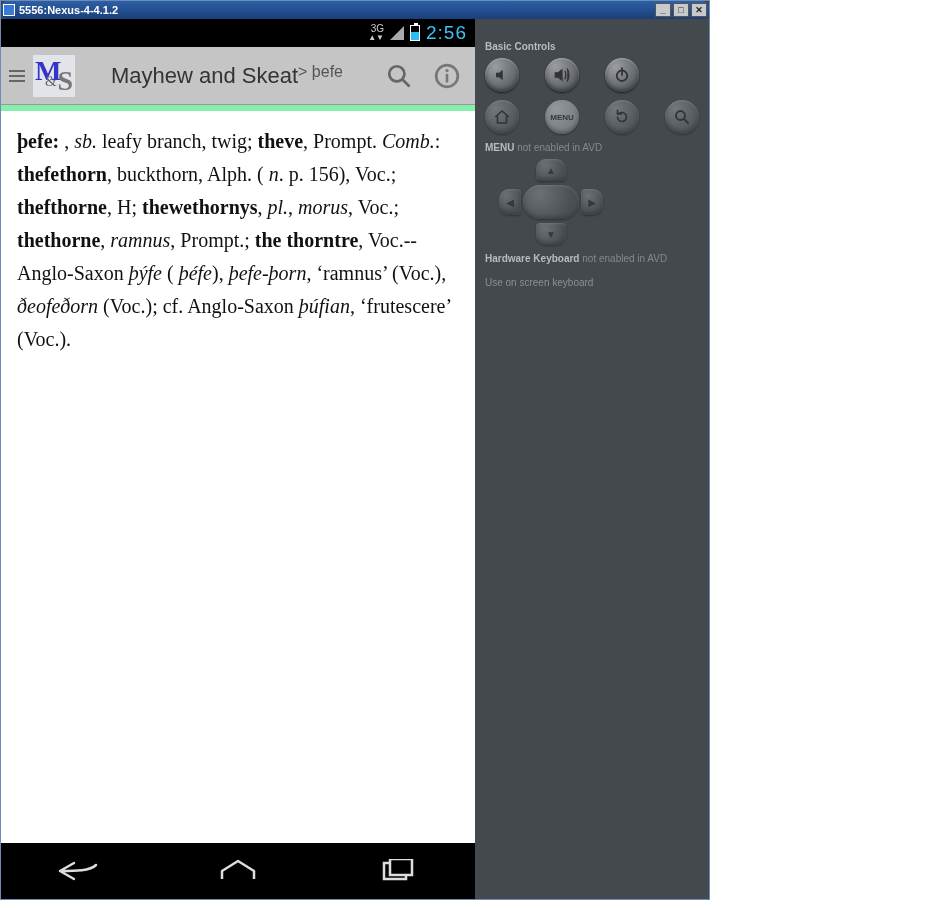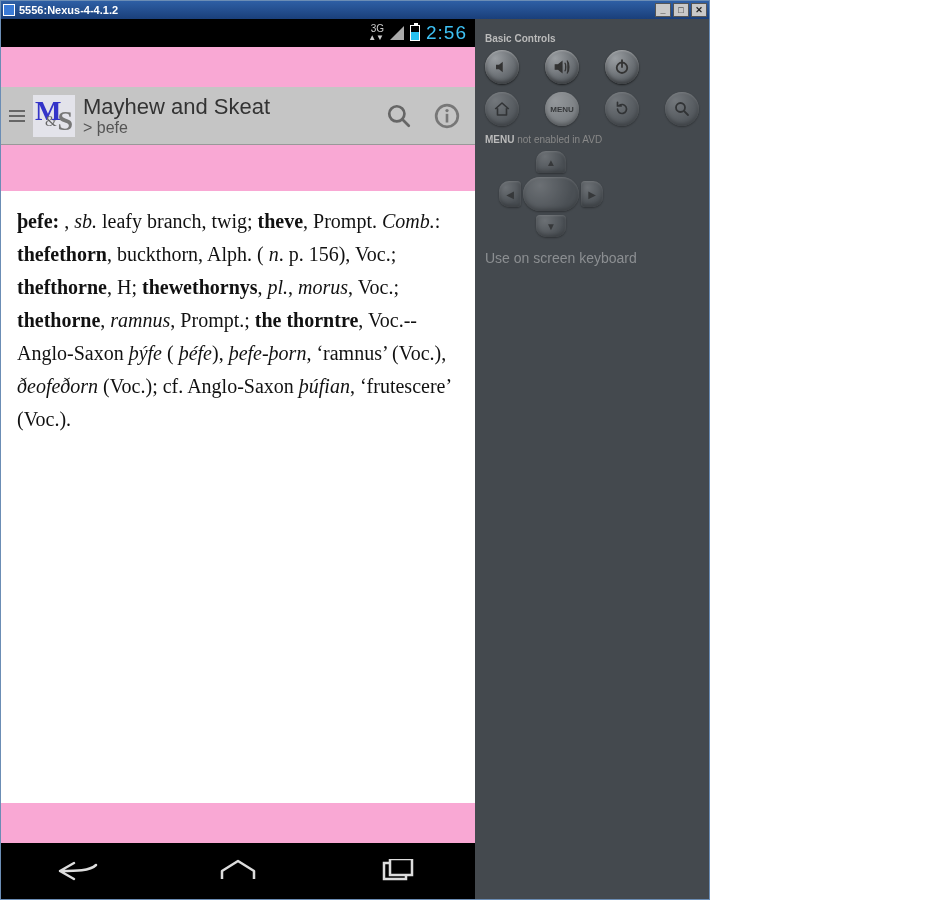--- a/index.html
+++ b/index.html
@@ -19,20 +19,21 @@
   }
   .titlebar {
     height: 18px;
     background: linear-gradient(to bottom, #2e5fa5 0%, #1a3f7a 100%);
     display: flex;
     align-items: center;
     color: #fff;
     font-size: 11px;
     font-weight: bold;
     padding: 0 2px;
+    border-radius: 6px;
   }
   .titlebar .icon-sq {
     width: 12px; height: 12px;
     background: #3a7ad6;
     border: 1px solid #fff;
     margin-right: 4px;
   }
   .titlebar .spacer { flex: 1; }
   .titlebar .winbtn {
     width: 16px; height: 14px;
@@ -44,24 +45,23 @@
     color:#222;
     font-family: Arial;
   }
   .emu-body {
     display: flex;
     height: calc(100% - 18px);
   }
   
   .phone {
     width: 530px;
-    background: #f9a8d4;
+    background: #86efac;
     display:flex;
     flex-direction:column;
-    gap:40px;
   }
   .statusbar {
     height: 28px;
     background:#000;
     display:flex;
     justify-content:flex-end;
     align-items:center;
     padding-right:8px;
     gap:6px;
     color:#a3d1ff;
@@ -90,21 +90,21 @@
   .appbar .hamb {
     display:flex;flex-direction:column;gap:3px;justify-content:center;
   }
   .appbar .hamb span{width:16px;height:2px;background:#666;}
   .appbar .logo {
     width:42px;height:42px;background:#e3e3ea;border:0;display:flex;align-items:center;justify-content:center;position:relative;
   }
   .appbar .logo .m{position:absolute;left:2px;top:0;color:#3434c9;font-family:"Times New Roman",serif;font-size:28px;font-weight:bold;}
   .appbar .logo .amp{position:absolute;left:12px;top:18px;color:#666;font-family:"Times New Roman",serif;font-size:15px;}
   .appbar .logo .s{position:absolute;right:2px;bottom:0;color:#777;font-family:"Times New Roman",serif;font-size:28px;font-weight:bold;}
-  .appbar .titles{flex:1;display:flex;flex-direction:column;justify-content:center;line-height:1.15;}
+  .appbar .titles{flex:1;display:flex;flex-direction:row;justify-content:center;line-height:1.15;}
   .appbar .title{color:#333;font-size:22px;}
   .appbar .subtitle{color:#555;font-size:16px;}
   .appbar .act{
     width:40px;height:40px;display:flex;align-items:center;justify-content:center;color:#666;
   }
   .content {
     flex:1;
     background:#fff;
     padding:14px 16px;
     font-family:"Didot","Bodoni MT","Times New Roman",serif;
@@ -117,21 +117,21 @@
   .content b{font-weight:bold;}
   .content i{font-style:italic;}
   .navbar{
     height:56px;background:#000;display:flex;justify-content:space-around;align-items:center;
   }
   .navbar .nbtn{color:#ddd;width:100px;display:flex;justify-content:center;}
   
   .side {
     flex:1;
     background:#44494e;
-    padding:8px 10px;
+    padding:16px 10px;
     color:#ccc;
     font-size:10px;
   }
   .side .label{color:#bbb;font-weight:bold;margin:6px 0 6px;}
   .side .label .sub{font-weight:normal;color:#888;}
   .side .row{display:flex;gap:26px;margin-bottom:8px;}
   .side .cbtn{
     width:34px;height:34px;border-radius:17px;
     background:radial-gradient(circle at 30% 25%, #9a9ea2, #5d6267 70%);
     box-shadow:inset 0 1px 2px rgba(255,255,255,.35), inset 0 -2px 4px rgba(0,0,0,.45), 0 1px 2px rgba(0,0,0,.6);
@@ -147,21 +147,21 @@
   .dpad .dbtn{
     position:absolute;background:radial-gradient(circle at 30% 25%, #8d9195, #50555a 70%);
     box-shadow:inset 0 1px 2px rgba(255,255,255,.3), inset 0 -2px 4px rgba(0,0,0,.4), 0 1px 2px rgba(0,0,0,.6);
     display:flex;align-items:center;justify-content:center;color:#2b2b2b;opacity:.55;
   }
   .dpad .up{left:45px;top:0;width:30px;height:22px;border-radius:10px 10px 4px 4px;}
   .dpad .down{left:45px;bottom:0;width:30px;height:22px;border-radius:4px 4px 10px 10px;}
   .dpad .left{left:8px;top:30px;width:22px;height:26px;border-radius:10px 4px 4px 10px;}
   .dpad .right{right:8px;top:30px;width:22px;height:26px;border-radius:4px 10px 10px 4px;}
   .dpad .center{left:32px;top:26px;width:56px;height:34px;border-radius:17px;}
-  .small-note{color:#8c8f92;font-size:14px;line-height:1.3;margin-top:12px;}
+  .small-note{color:#8c8f92;font-size:10px;line-height:1.3;margin-top:12px;}
 </style>
 </head>
 <body>
 
 <div class="window">
   <div class="titlebar">
     <div class="icon-sq"></div>
     <span>5556:Nexus-4-4.1.2</span>
     <div class="spacer"></div>
     <div class="winbtn">_</div>
@@ -281,16 +281,17 @@
 
       <div class="label"><span>MENU</span><span class="sub"> not enabled in AVD</span></div>
       <div class="dpad">
         <div class="dbtn up">▲</div>
         <div class="dbtn down">▼</div>
         <div class="dbtn left">◀</div>
         <div class="dbtn right">▶</div>
         <div class="dbtn center"></div>
       </div>
 
+      <div class="label"><span>Hardware Keyboard</span><span class="sub"> not enabled in AVD</span></div>
       <div class="small-note">Use on screen keyboard</div>
     </div>
   </div>
 </div>
 
 </body></html>

